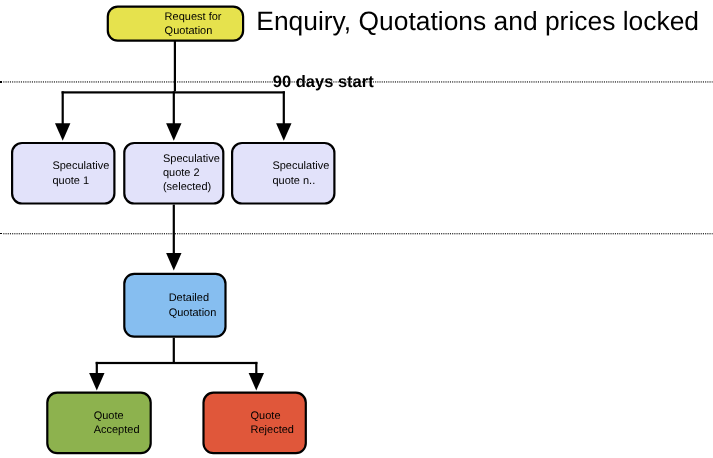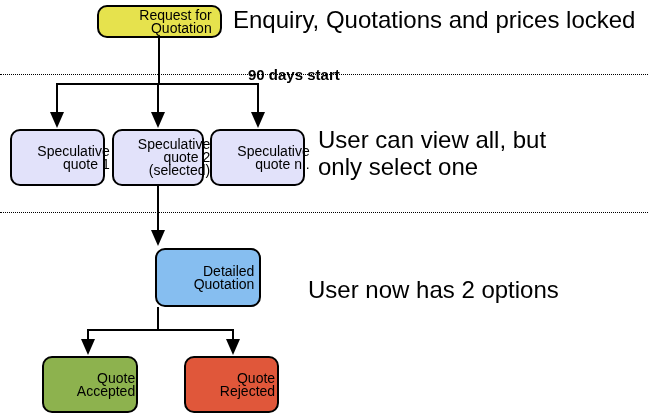--- a/index.html
+++ b/index.html
@@ -5,21 +5,21 @@
   html,body { margin:0; padding:0; }
   body { font-family: "Liberation Sans", sans-serif; background:#fff; }
   .canvas {
     position:relative; width:648px; height:416px; background:#ffffff;
     overflow:hidden; color:#000;
   }
   .node {
     position:absolute; box-sizing:border-box;
     border:2px solid #000; border-radius:10px;
     display:flex; align-items:center; justify-content:center;
-    text-align:right; font-size:14px; line-height:13px;
+    text-align:left; font-size:10px; line-height:13px;
     white-space:pre-line; color:#000;padding-left:32px;
   }
   .line { position:absolute; background:#000; }
   .arrow {
     position:absolute; width:0; height:0;
     border-left:7px solid transparent;
     border-right:7px solid transparent;
     border-top:16px solid #000;
   }
   .phase-line {
@@ -67,32 +67,29 @@
   <div class="node" style="left: 10px; top: 129px; width: 95px; height: 57px; background-color: rgb(226, 226, 250);">Speculative
 quote 1</div>
 
   <div class="node" style="left: 112px; top: 129px; width: 92px; height: 57px; background-color: rgb(226, 226, 250);">Speculative
 quote 2
 (selected)</div>
 
   <div class="node" style="left: 210px; top: 129px; width: 95px; height: 57px; background-color: rgb(226, 226, 250);">Speculative
 quote n..</div>
 
-  <div class="node" style="left: 112px; top: 248px; width: 106px; height: 59px; background-color: rgb(134, 190, 240); margin-left: 43px;">Detailed
+  <div class="node" style="left: 112px; top: 248px; width: 94px; height: 59px; background-color: rgb(134, 190, 240);">Detailed
 Quotation</div>
 
   <div class="node" style="left: 42px; top: 356px; width: 96px; height: 57px; background-color: rgb(141, 178, 78);">Quote
 Accepted</div>
 
   <div class="node" style="left: 184px; top: 356px; width: 95px; height: 57px; background-color: rgb(224, 87, 58);">Quote
 Rejected</div>
 
   <div class="phase-label" style="left:248px; top:66px">90 days start</div>
 
 
   <div class="annotation" style="left:233px; top:6px">Enquiry, Quotations and prices locked</div>
 
-  <div class="annotation" style="left:318px; top:126px">User can view all, but
-only select one</div>
 
-  <div class="annotation" style="left:308px; top:276px">User now has 2 options</div>
 
 </div>
 
 </body></html>

